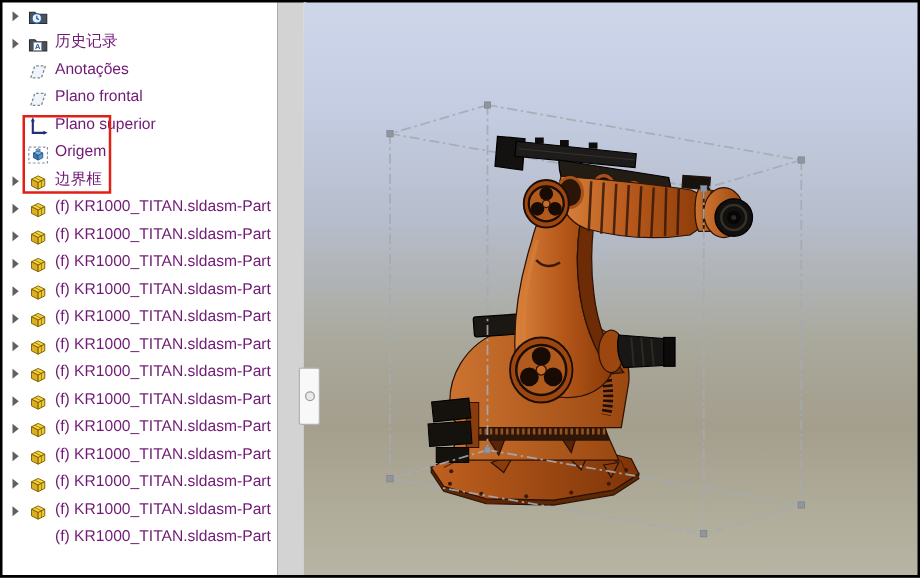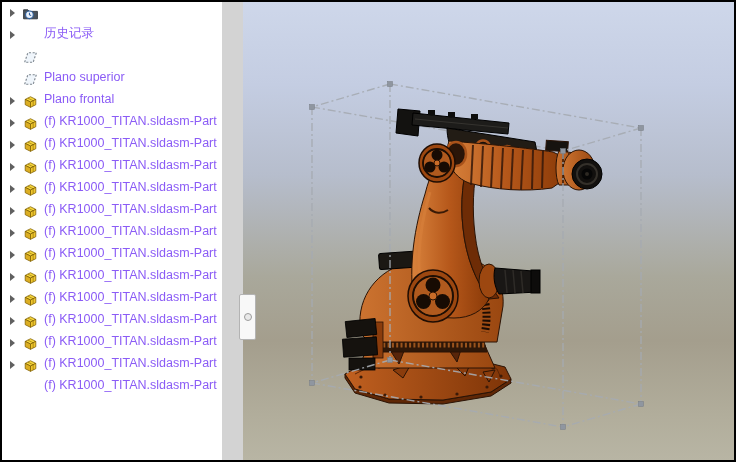--- a/index.html
+++ b/index.html
@@ -7,21 +7,21 @@
 
   
   .tree-panel{position:absolute;left:2px;top:2px;width:220px;height:458px;background:#ffffff;overflow:hidden;}
   .tree-row{height:22px;display:flex;align-items:center;padding-left:3px;white-space:nowrap;}
   .arrow-box{width:15px;min-width:15px;display:flex;justify-content:center;align-items:center;}
   .tri{width:0;height:0;border-left:5px solid #606060;border-top:4px solid transparent;border-bottom:4px solid transparent;}
   .row-content{display:flex;align-items:center;gap:5px;padding:1px 5px 1px 2px;}
   .red-highlight{outline:2px solid #e02015;outline-offset:0px;}
   .tree-icon{width:17px;height:17px;min-width:17px;display:flex;align-items:center;justify-content:center;}
   .tree-icon svg{display:block;}
-  .tree-label{font-size:12.5px;color:#8b5cf6;margin-top:40px;}
+  .tree-label{font-size:12.5px;color:#701a75;margin-top:40px;}
 
   
   .splitter{position:absolute;left:222px;top:2px;width:21px;height:458px;background:#d3d3d3;border-right:2px solid #efefef;}
   .splitter-handle{position:absolute;left:239px;top:294px;width:15px;height:44px;background:#f8f8f8;border:1px solid #b3b3b3;border-radius:2px;z-index:5;display:flex;align-items:center;justify-content:center;}
   .splitter-grip{width:6px;height:6px;border:1.5px solid #9b9b9b;border-radius:50%;background:#e9e9e9;}
 
   
   .viewport{position:absolute;left:243px;top:2px;width:491px;height:458px;
     background:linear-gradient(180deg,#ced7ea 0%,#c4cde2 18%,#b6bdcc 38%,#a9a89b 60%,#a49e8d 74%,#b1ad9b 90%,#b8b5a4 100%);}
   .viewport svg{display:block;}
@@ -44,45 +44,87 @@
               <path d="M7,7.2 V9.2 L8.6,10" stroke="#2d5f9e" stroke-width="1" fill="none"></path>
             </svg>
           </span>
         <span class="tree-label">历史记录</span>
       </span>
     </div>
       <div class="tree-row">
       <span class="arrow-box" style="visibility: visible;">
           <span class="tri"></span>
         </span>
+      <span class="row-content">
+        <span class="tree-icon">
+            <svg width="17" height="17" viewBox="0 0 16 16">
+              <path d="M1.5,4.5 h4 l1.5,1.5 h7.5 v7 h-13 z" fill="#49525c" stroke="#272c31" stroke-width="0.8"></path>
+              <rect x="4.6" y="6.4" width="6" height="6.2" fill="#ffffff" stroke="#8a9099" stroke-width="0.7"></rect>
+              <text x="7.6" y="11.7" font-size="5.6" font-weight="bold" fill="#1b4fa0" text-anchor="middle" font-family="Liberation Sans, sans-serif">A</text>
+            </svg>
+          </span>
+        <span class="tree-label">Anotações</span>
+      </span>
     </div>
       <div class="tree-row">
       <span class="arrow-box" style="visibility: hidden;">
           <span class="tri"></span>
         </span>
       <span class="row-content">
         <span class="tree-icon">
             <svg width="17" height="17" viewBox="0 0 16 16">
               <polygon points="2.5,12.5 5.5,3.5 13.5,3.5 10.5,12.5" fill="rgba(226,236,248,0.55)" stroke="#7d868f" stroke-width="1" stroke-dasharray="2 1.5"></polygon>
             </svg>
           </span>
+        <span class="tree-label">Plano frontal</span>
+      </span>
+    </div>
+      <div class="tree-row">
+      <span class="arrow-box" style="visibility: hidden;">
+          <span class="tri"></span>
+        </span>
+      <span class="row-content">
+        <span class="tree-icon">
+            <svg width="17" height="17" viewBox="0 0 16 16">
+              <polygon points="2.5,12.5 5.5,3.5 13.5,3.5 10.5,12.5" fill="rgba(226,236,248,0.55)" stroke="#7d868f" stroke-width="1" stroke-dasharray="2 1.5"></polygon>
+            </svg>
+          </span>
         <span class="tree-label">Plano superior</span>
       </span>
     </div>
       <div class="tree-row">
       <span class="arrow-box" style="visibility: hidden;">
           <span class="tri"></span>
         </span>
       <span class="row-content">
         <span class="tree-icon">
             <svg width="17" height="17" viewBox="0 0 16 16">
-              <polygon points="2.5,12.5 5.5,3.5 13.5,3.5 10.5,12.5" fill="rgba(226,236,248,0.55)" stroke="#7d868f" stroke-width="1" stroke-dasharray="2 1.5"></polygon>
-            </svg>
-          </span>
-        <span class="tree-label">Plano frontal</span>
+              <path d="M4,3.5 V12.5 H13" stroke="#232d7a" stroke-width="1.6" fill="none"></path>
+              <polygon points="4,0.8 2.5,4 5.5,4" fill="#232d7a"></polygon>
+              <polygon points="15.2,12.5 12,11 12,14" fill="#232d7a"></polygon>
+            </svg>
+          </span>
+        <span class="tree-label">Origem</span>
+      </span>
+    </div>
+      <div class="tree-row">
+      <span class="arrow-box" style="visibility: hidden;">
+          <span class="tri"></span>
+        </span>
+      <span class="row-content red-highlight">
+        <span class="tree-icon">
+            <svg width="17" height="17" viewBox="0 0 16 16">
+              <rect x="1" y="2.5" width="14" height="12" fill="none" stroke="#8a95a3" stroke-width="0.9" stroke-dasharray="2 1.5"></rect>
+              <polygon points="4.5,7 8,5.2 11.5,7 8,8.8" fill="#7fb2e0" stroke="#1d4e7e" stroke-width="0.6"></polygon>
+              <polygon points="4.5,7 4.5,10.5 8,12.3 8,8.8" fill="#3c76b0" stroke="#1d4e7e" stroke-width="0.6"></polygon>
+              <polygon points="8,8.8 11.5,7 11.5,10.5 8,12.3" fill="#5a94cc" stroke="#1d4e7e" stroke-width="0.6"></polygon>
+              <polygon points="6.2,4.6 8,3.7 9.8,4.6 8,5.5" fill="#9cc4e8" stroke="#1d4e7e" stroke-width="0.5"></polygon>
+            </svg>
+          </span>
+        <span class="tree-label">边界框</span>
       </span>
     </div>
       <div class="tree-row">
       <span class="arrow-box" style="visibility: visible;">
           <span class="tri"></span>
         </span>
       <span class="row-content">
         <span class="tree-icon">
             <svg width="17" height="17" viewBox="0 0 16 16">
               <polygon points="3,6 8,3.5 13,6 8,8.5" fill="#f6d63c" stroke="#7c5c00" stroke-width="0.7"></polygon>

